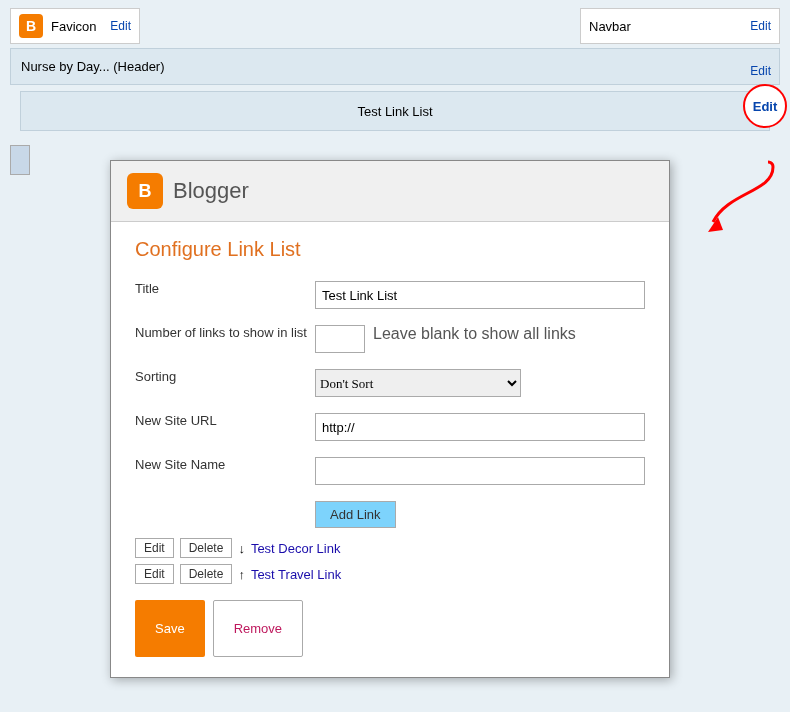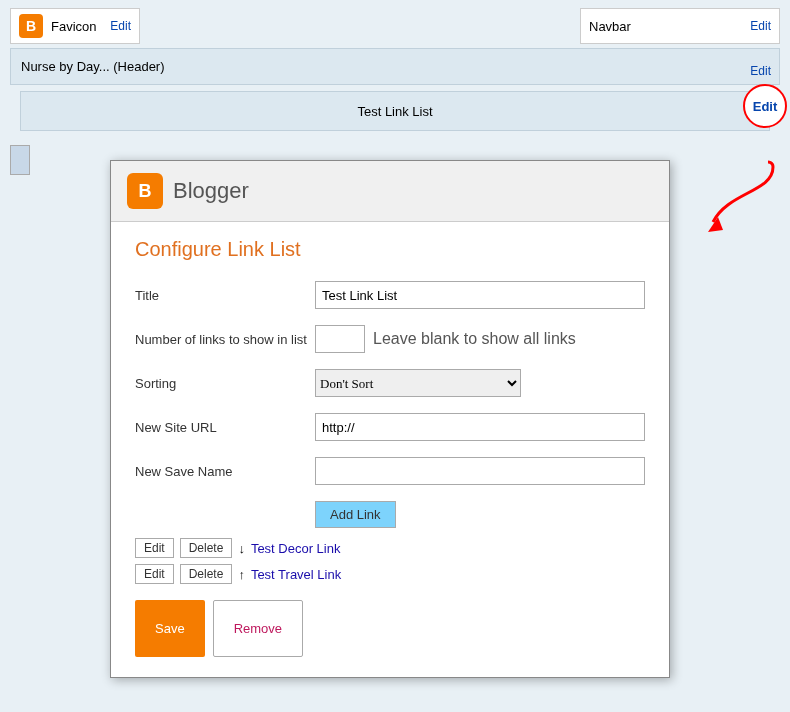--- a/index.html
+++ b/index.html
@@ -123,21 +123,21 @@
     .modal-title {
       color: #e07020;
       font-size: 20px;
       font-weight: normal;
       margin-bottom: 20px;
     }
 
     
     .form-row {
       display: flex;
-      align-items: center;
+      align-items: flex-start;
       margin-bottom: 16px;
     }
     .form-label {
       width: 180px;
       color: #333;
       font-size: 13px;
     }
     .form-input {
       flex: 1;
       height: 28px;
@@ -351,21 +351,21 @@
     </div>
 
     
     <div class="form-row">
       <label class="form-label">New Site URL</label>
       <input class="form-input" type="text" value="http://" style="">
     </div>
 
     
     <div class="form-row">
-      <label class="form-label">New Save Name</label>
+      <label class="form-label">New Site Name</label>
       <input class="form-input" type="text" style="">
     </div>
 
     
     <button class="btn-add-link">Add Link</button>
 
     
     <div class="link-list-items">
 
       <div class="link-item-row">

